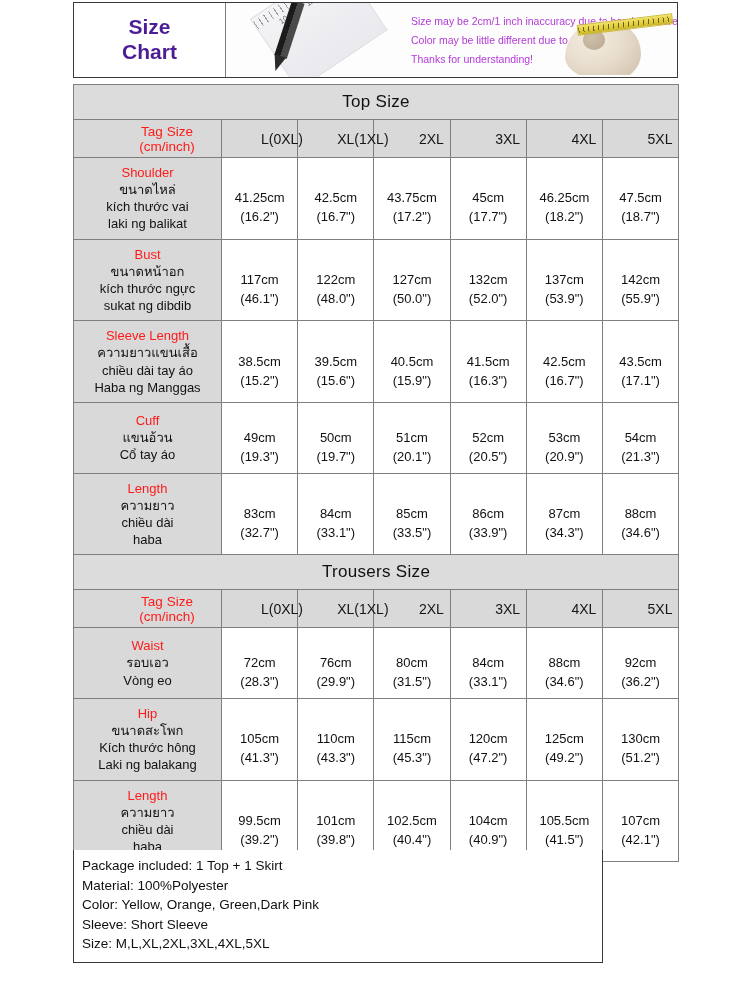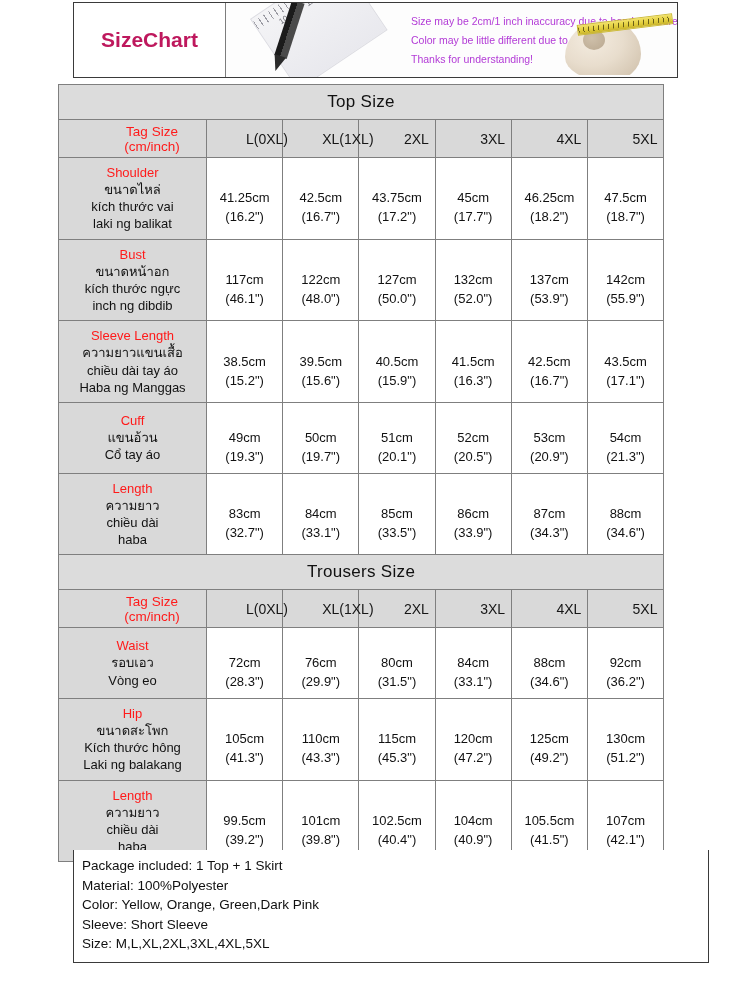--- a/index.html
+++ b/index.html
@@ -33,26 +33,26 @@
     box-sizing: border-box;
     background: #ffffff;
     display: flex;
     align-items: stretch;
     overflow: hidden;
   }
   .banner-title {
     width: 152px;
     flex: 0 0 152px;
     display: flex;
-    flex-direction: row;
+    flex-direction: column;
     align-items: center;
     justify-content: center;
     font-size: 21px;
     font-weight: bold;
-    color: #be185d;
+    color: #4c1d95;
     line-height: 1.18;
     border-right: 1px solid #7d7d7d;
     box-sizing: border-box;
     background: #ffffff;
   }
   .banner-art {
     position: relative;
     flex: 1 1 auto;
     background: #fdfdfd;
     overflow: hidden;
@@ -157,21 +157,21 @@
     position: absolute;
     left: 18px; top: 9px;
     width: 22px; height: 20px;
     border-radius: 50%;
     background: radial-gradient(ellipse at 40% 40%, #cfc0aa 0%, #b9a890 100%);
   }
 
   
   .chart {
     position: absolute;
-    left: 58px;
+    left: 73px;
     top: 84px;
     width: 605px;
     border: 1px solid #3a3a3a;
     border-collapse: collapse;
     box-sizing: border-box;
     table-layout: fixed;
     background: #ffffff;
   }
   .chart td {
     border: 1px solid #7f7f7f;
@@ -225,21 +225,21 @@
     font-size: 13px;
     padding: 6px 1px !important;
   }
   .val-cell .cm { display: block; margin-top: 20px; }
   .val-cell .inch { display: block; }
 
   
   .footer {
     position: absolute;
     left: 73px;
-    width: 636px;
+    width: 530px;
     border: 1px solid #3a3a3a;
     border-top: none;
     box-sizing: border-box;
     background: #ffffff;
     padding: 6px 8px 8px 8px;
     font-size: 13.5px;
     color: #101010;
     line-height: 19.5px;
   }
   .footer div { white-space: nowrap; }
@@ -327,21 +327,21 @@
           <td class="val-cell">
             <span class="cm">47.5cm</span>
             <span class="inch">(18.7")</span>
           </td>
         </tr>
         <tr>
           <td class="label-cell">
             <span class="en">Bust</span>
             <span class="sub">ขนาดหน้าอก</span>
             <span class="sub">kích thước ngực</span>
-            <span class="sub">inch ng dibdib</span>
+            <span class="sub">sukat ng dibdib</span>
           </td>
           <td class="val-cell">
             <span class="cm">117cm</span>
             <span class="inch">(46.1")</span>
           </td>
           <td class="val-cell">
             <span class="cm">122cm</span>
             <span class="inch">(48.0")</span>
           </td>
           <td class="val-cell">

